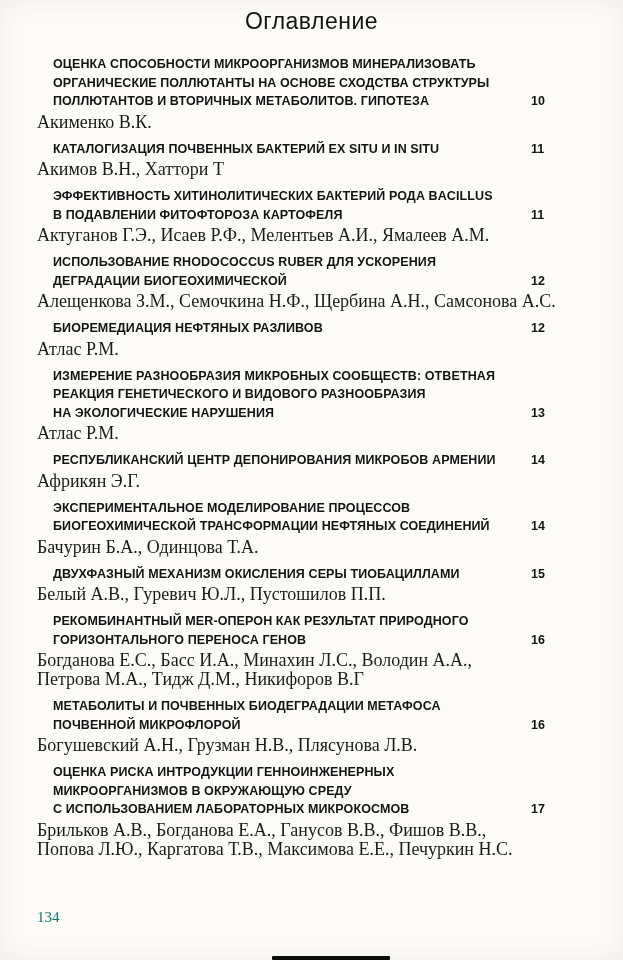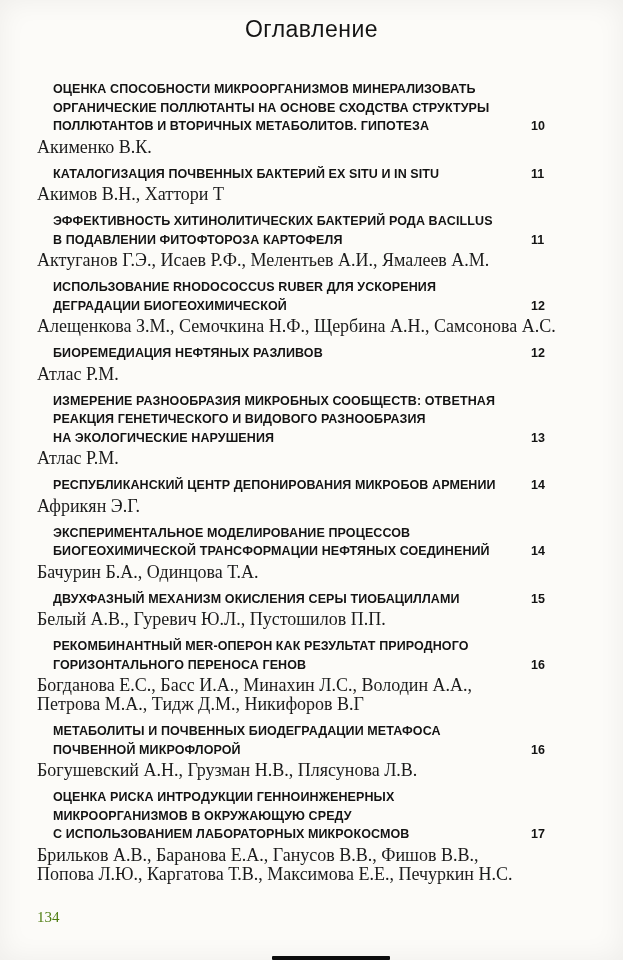--- a/index.html
+++ b/index.html
@@ -14,30 +14,30 @@
   }
   .page {
     position: relative;
     width: 623px;
     height: 960px;
     background: #fcfbf8;
     color: #161616;
     box-shadow: inset 0 0 28px rgba(0,0,0,0.06);
   }
   .heading {
-    padding-top: 16px;
+    padding-top: 8px;
     text-align: center;
     font-family: "Liberation Sans", sans-serif;
     font-size: 23px;
     font-weight: 400;
     letter-spacing: 0.5px;
     color: #141414;
   }
   .toc {
-    margin-top: 37px;
+    margin-top: 20px;
     padding: 0 66px 0 37px; 
   }
   .toc-entry {
     margin-bottom: 8px;
   }
   .entry-row {
     display: flex;
     align-items: flex-end;
   }
   .entry-title {
@@ -67,21 +67,21 @@
     line-height: 19px;
     white-space: pre-line;
     color: #1b1b1b;
   }
   .folio {
     position: absolute;
     left: 37px;
     bottom: 34px;
     font-family: "Liberation Serif", serif;
     font-size: 15px;
-    color: #4d7c0f;
+    color: #0f766e;
   }
   .scan-artifact {
     position: absolute;
     bottom: 0;
     left: 272px;
     width: 118px;
     height: 4px;
     background: #0d0d0d;
     border-radius: 1px;
   }
@@ -193,21 +193,21 @@
       <div class="entry-authors">Богушевский А.Н., Грузман Н.В., Плясунова Л.В.</div>
     </div>
 
     <div class="toc-entry">
       <div class="entry-row">
         <div class="entry-title">ОЦЕНКА РИСКА ИНТРОДУКЦИИ ГЕННОИНЖЕНЕРНЫХ
 МИКРООРГАНИЗМОВ В ОКРУЖАЮЩУЮ СРЕДУ
 С ИСПОЛЬЗОВАНИЕМ ЛАБОРАТОРНЫХ МИКРОКОСМОВ</div>
         <div class="entry-page">17</div>
       </div>
-      <div class="entry-authors">Брильков А.В., Баранова Е.А., Ганусов В.В., Фишов В.В.,
+      <div class="entry-authors">Брильков А.В., Богданова Е.А., Ганусов В.В., Фишов В.В.,
 Попова Л.Ю., Каргатова Т.В., Максимова Е.Е., Печуркин Н.С.</div>
     </div>
 
   </div>
 
   <div class="folio">134</div>
   <div class="scan-artifact"></div>
 
 </div>
 

